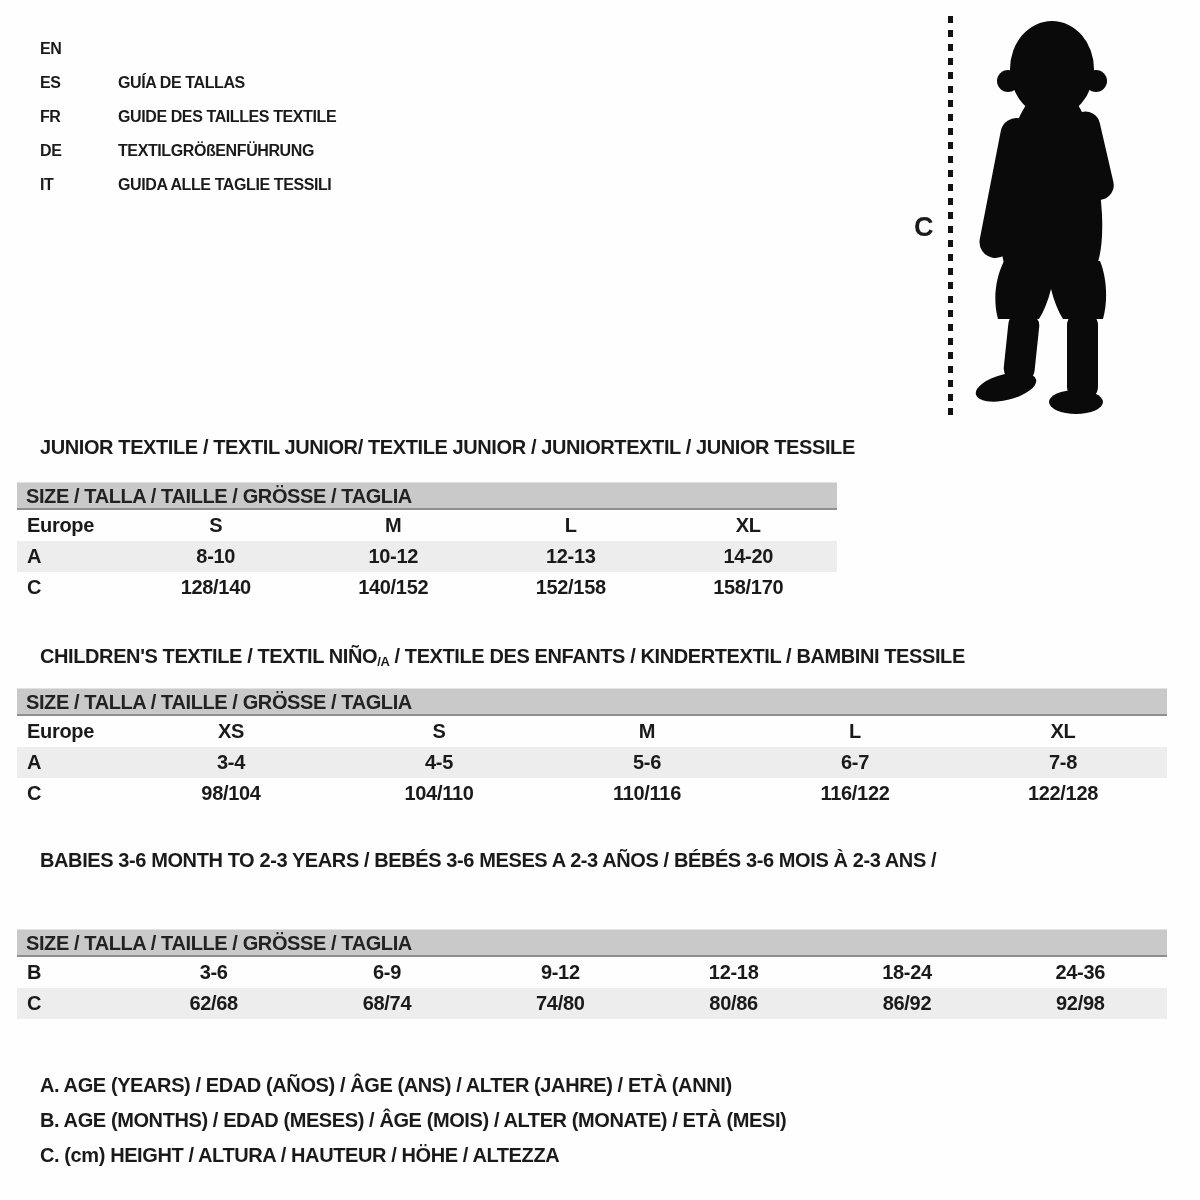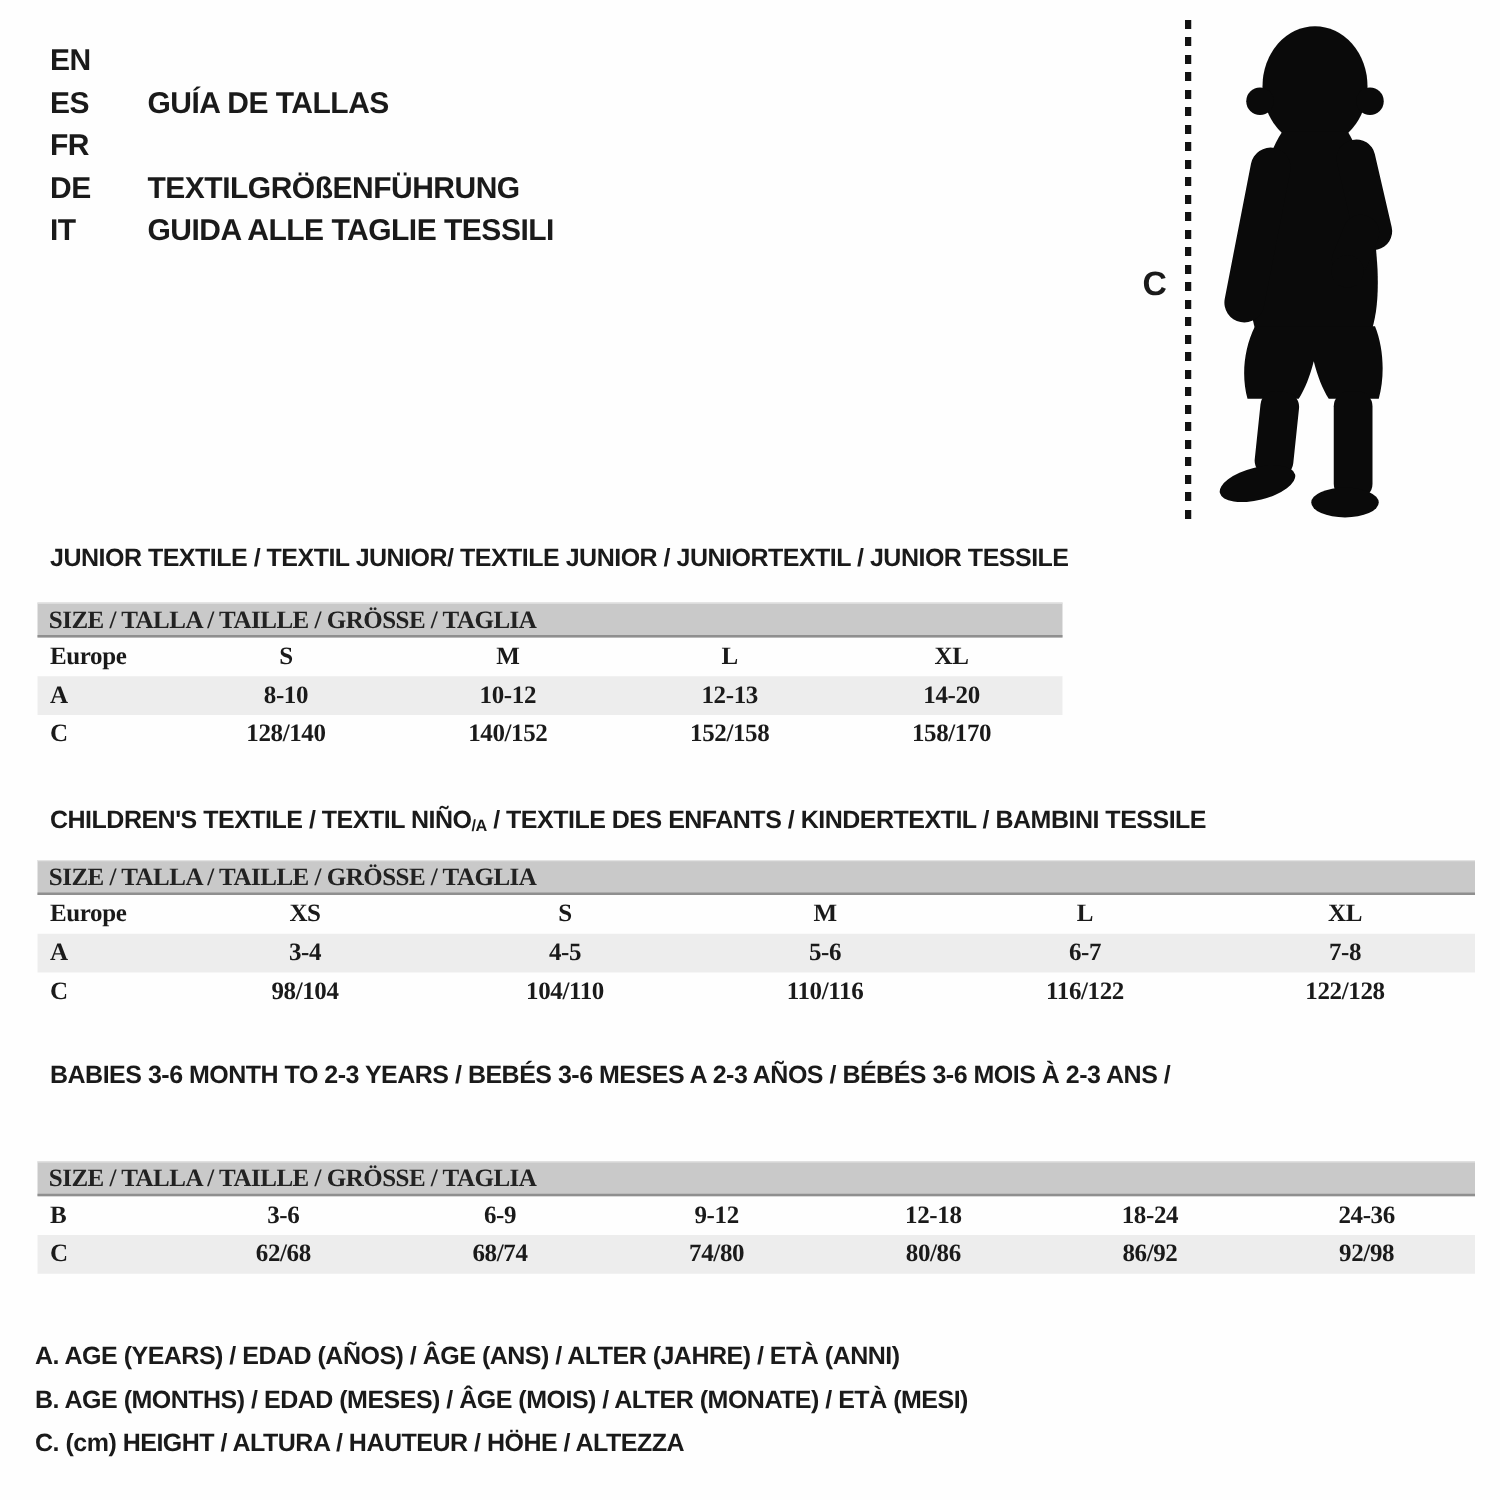--- a/index.html
+++ b/index.html
@@ -5,69 +5,70 @@
   html,body{margin:0;padding:0;}
   body{
     width:1200px;height:1200px;position:relative;overflow:hidden;
     background:#fefefe;
     font-family:"Liberation Sans","DejaVu Sans",sans-serif;
     font-weight:bold;color:#1a1a1a;
     -webkit-font-smoothing:antialiased;
   }
   
   .lang-block{position:absolute;left:40px;top:32px;}
-  .lang-row{display:flex;height:34px;align-items:center;font-size:24px;letter-spacing:-0.4px;}
+  .lang-row{display:flex;height:34px;align-items:center;font-size:16px;letter-spacing:-0.4px;}
   .lang-code{width:78px;}
   .lang-title{white-space:nowrap;}
   
   .measure-line{
     position:absolute;left:948px;top:16px;width:5px;height:400px;
     background:repeating-linear-gradient(to bottom,#121212 0 7px,transparent 7px 14px);
   }
   .measure-label{position:absolute;left:914px;top:212px;font-size:27px;}
   .figure-svg{position:absolute;left:962px;top:13px;width:178px;height:402px;}
   
   .sec-title{position:absolute;left:40px;font-size:20px;letter-spacing:-0.4px;white-space:nowrap;}
   .t-junior{top:436px;}
   .t-children{top:645px;}
   .t-babies{top:842px;line-height:36px;}
   .sub-sm{font-size:13px;position:relative;top:3px;}
   
-  .tbl{position:absolute;left:30px;font-family:Liberation Serif, serif;}
+  .tbl{position:absolute;left:17px;}
   .tbl-junior{top:482px;width:820px;}
   .tbl-children{top:688px;width:1150px;}
   .tbl-babies{top:929px;width:1150px;}
   .size-bar{
     height:28px;box-sizing:border-box;background:#c9c9c9;
     border-top:1px solid #e3e3e3;border-bottom:2px solid #8f8f8f;
     font-size:20px;line-height:26px;padding-left:9px;color:#222;
     letter-spacing:-0.4px;
   }
   .trow{display:flex;height:31px;align-items:center;font-size:20px;letter-spacing:-0.3px;}
   .trow.shade{background:#ededed;}
   .cell{box-sizing:border-box;}
   .cell.lbl{width:110px;padding-left:10px;text-align:left;}
   .cell.val{flex:1;text-align:center;}
   
-  .legend{position:absolute;left:28px;top:1068px;}
+  .legend{position:absolute;left:40px;top:1068px;}
   .legend-line{height:35px;line-height:35px;font-size:20px;letter-spacing:-0.4px;white-space:nowrap;}
 </style>
 </head>
 <body>
 
 <div class="lang-block">
   <div class="lang-row">
     <span class="lang-code">EN</span>
   </div>
   <div class="lang-row">
     <span class="lang-code">ES</span>
     <span class="lang-title">GUÍA DE TALLAS</span>
   </div>
   <div class="lang-row">
     <span class="lang-code">FR</span>
+    <span class="lang-title">GUIDE DES TAILLES TEXTILE</span>
   </div>
   <div class="lang-row">
     <span class="lang-code">DE</span>
     <span class="lang-title">TEXTILGRÖßENFÜHRUNG</span>
   </div>
   <div class="lang-row">
     <span class="lang-code">IT</span>
     <span class="lang-title">GUIDA ALLE TAGLIE TESSILI</span>
   </div>
 </div>

